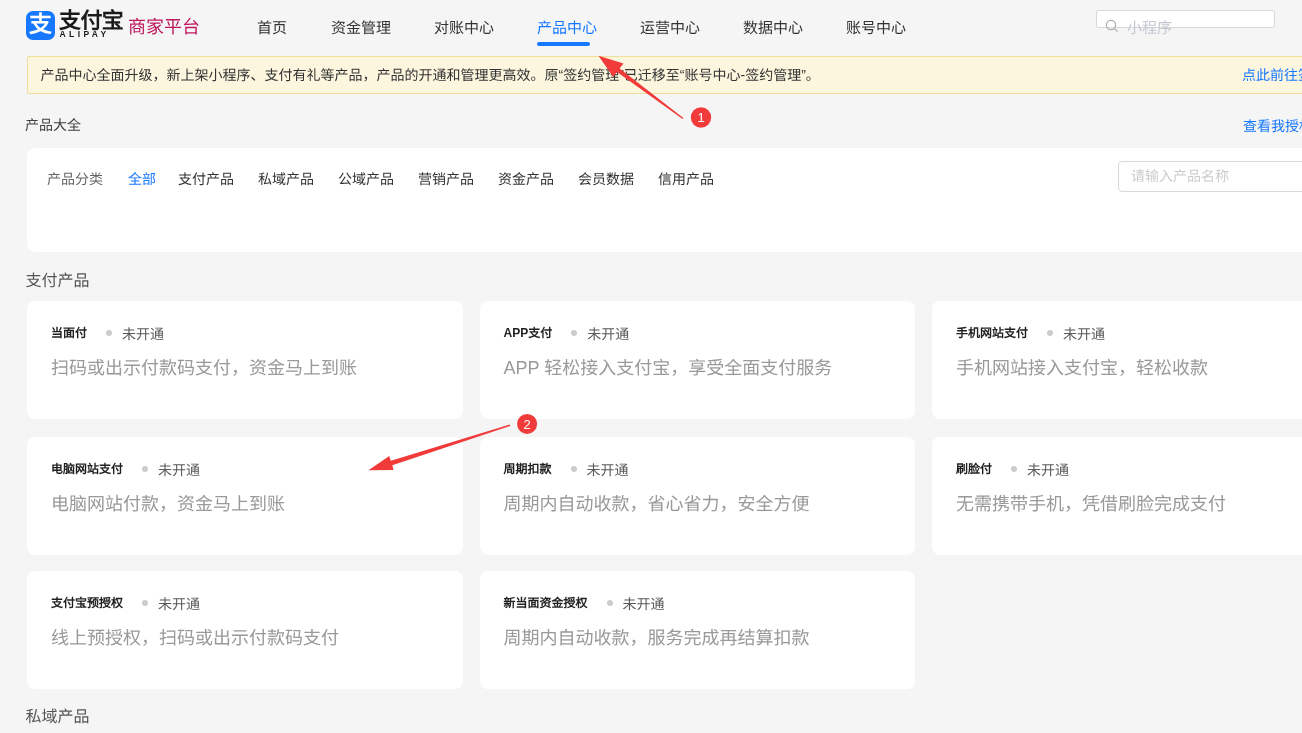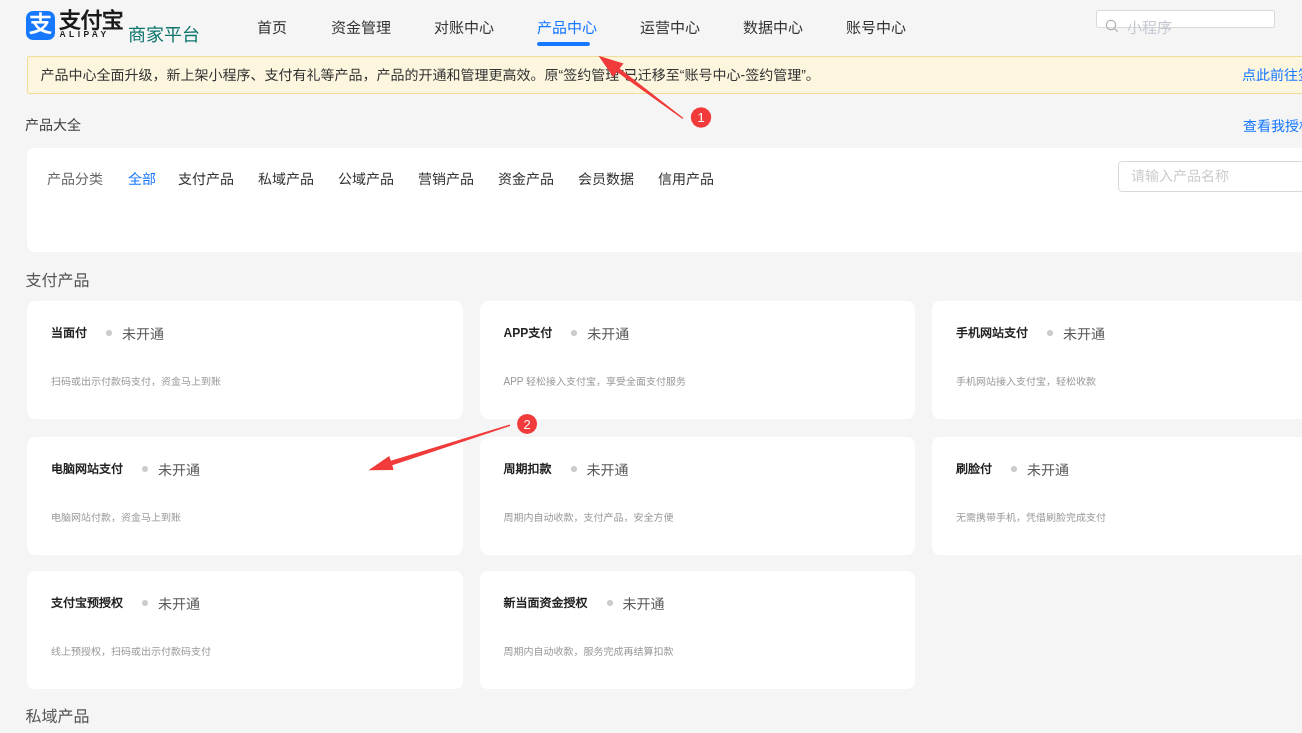--- a/index.html
+++ b/index.html
@@ -12,21 +12,21 @@
     color:#333;
   }
   
   .logo-box{ position:absolute; left:26px; top:11px; width:29px; height:29px;
     background:#1677ff; border-radius:7px; color:#fff; text-align:center;
     font-size:23px; line-height:27px; font-weight:700; }
   .logo-zfb{ position:absolute; left:59px; top:14.2px; font-size:22px; line-height:13px;
     font-weight:700; color:#1a1a1a; letter-spacing:-0.6px; white-space:nowrap;}
   .logo-alipay{ position:absolute; left:59.5px; top:31px; font-size:8.5px; font-weight:700;
     color:#1a1a1a; letter-spacing:3.4px; line-height:7px;}
-  .logo-mer{ position:absolute; left:128px; top:28px; font-size:18px; line-height:14px; color:#0f766e; }
+  .logo-mer{ position:absolute; left:128px; top:20px; font-size:18px; line-height:14px; color:#be185d; }
   .nav{ position:absolute; left:0; top:15.5px; }
   .nav a{ position:absolute; top:0; font-size:15px; color:#333; text-decoration:none; white-space:nowrap;}
   .nav a.on{ color:#1677ff; }
   .nav-line{ position:absolute; left:537px; top:42px; width:53px; height:3.5px;
     border-radius:2px; background:#1677ff; }
   .hsearch{ position:absolute; left:1096px; top:10px; width:179px; height:18px;
     background:#fff; border:1px solid #d9d9d9; border-radius:2px; }
   .hsearch svg{ position:absolute; left:7px; top:7px; }
   .hsearch span{ position:absolute; left:30px; top:5px; font-size:15px; color:#c3c8d0; }
   
@@ -50,21 +50,21 @@
   .iicon{ display:inline-block; vertical-align:-2px; margin-left:7px;}
   
   .stitle{ position:absolute; left:25.5px; font-size:16px; color:#555; }
   .card{ position:absolute; width:435.5px; height:118px; background:#fff;
     border-radius:8px; padding:20px 24px; }
   .card h3{ font-size:12px; line-height:24px; color:#1f1f1f; display:inline-block;
     vertical-align:middle; font-weight:700;}
   .dot{ display:inline-block; width:6px; height:6px; border-radius:50%;
     background:#ccc; vertical-align:middle; margin-left:19px; }
   .st{ font-size:14px; color:#595959; margin-left:10px; display:inline-block; vertical-align:middle;}
-  .card p{ font-size:10px; color:#999; margin-top:27px; line-height:20px; }
+  .card p{ font-size:18px; color:#999; margin-top:13px; line-height:20px; }
   .anno{ position:absolute; left:0; top:0; width:1302px; height:733px; pointer-events:none; }
 </style>
 </head>
 <body>
 
   <div class="logo-box">支</div>
   <div class="logo-zfb">支付宝</div>
   <div class="logo-alipay">ALIPAY</div>
   <div class="logo-mer">商家平台</div>
   <nav class="nav">
@@ -95,21 +95,21 @@
       <span class="lab">产品分类</span><a class="sel" style="margin-right:22px">全部</a><a>支付产品</a><a>私域产品</a><a>公域产品</a><a>营销产品</a><a>资金产品</a><a>会员数据</a><a>信用产品</a>
     </div>
     <div class="finput">请输入产品名称</div>
   </div>
 
   <div class="stitle" style="top:267px">支付产品</div>
   <div class="card" style="left:27px;top:301px"><h3>当面付</h3><span class="dot"></span><span class="st">未开通</span><p>扫码或出示付款码支付，资金马上到账</p></div>
   <div class="card" style="left:479.5px;top:301px"><h3>APP支付</h3><span class="dot"></span><span class="st">未开通</span><p>APP 轻松接入支付宝，享受全面支付服务</p></div>
   <div class="card" style="left:932px;top:301px"><h3>手机网站支付</h3><span class="dot"></span><span class="st">未开通</span><p>手机网站接入支付宝，轻松收款</p></div>
   <div class="card" style="left:27px;top:437px"><h3>电脑网站支付</h3><span class="dot"></span><span class="st">未开通</span><p>电脑网站付款，资金马上到账</p></div>
-  <div class="card" style="left:479.5px;top:437px"><h3>周期扣款</h3><span class="dot"></span><span class="st">未开通</span><p>周期内自动收款，支付产品，安全方便</p></div>
+  <div class="card" style="left:479.5px;top:437px"><h3>周期扣款</h3><span class="dot"></span><span class="st">未开通</span><p>周期内自动收款，省心省力，安全方便</p></div>
   <div class="card" style="left:932px;top:437px"><h3>刷脸付</h3><span class="dot"></span><span class="st">未开通</span><p>无需携带手机，凭借刷脸完成支付</p></div>
   <div class="card" style="left:27px;top:571px"><h3>支付宝预授权</h3><span class="dot"></span><span class="st">未开通</span><p>线上预授权，扫码或出示付款码支付</p></div>
   <div class="card" style="left:479.5px;top:571px"><h3>新当面资金授权</h3><span class="dot"></span><span class="st">未开通</span><p>周期内自动收款，服务完成再结算扣款</p></div>
 
   <div class="stitle" style="top:702.5px">私域产品</div>
 
   <svg class="anno" viewBox="0 0 1302 733">
     <g fill="#f13b3b">
       <path d="M 683.4,117.9 L 619.6,68.5 L 623.5,63.5 L 598.5,55.8 L 613.2,77.1 L 617.0,72.1 L 682.6,119.1 Z"></path>
       <circle cx="701" cy="117.5" r="10.2"></circle>

